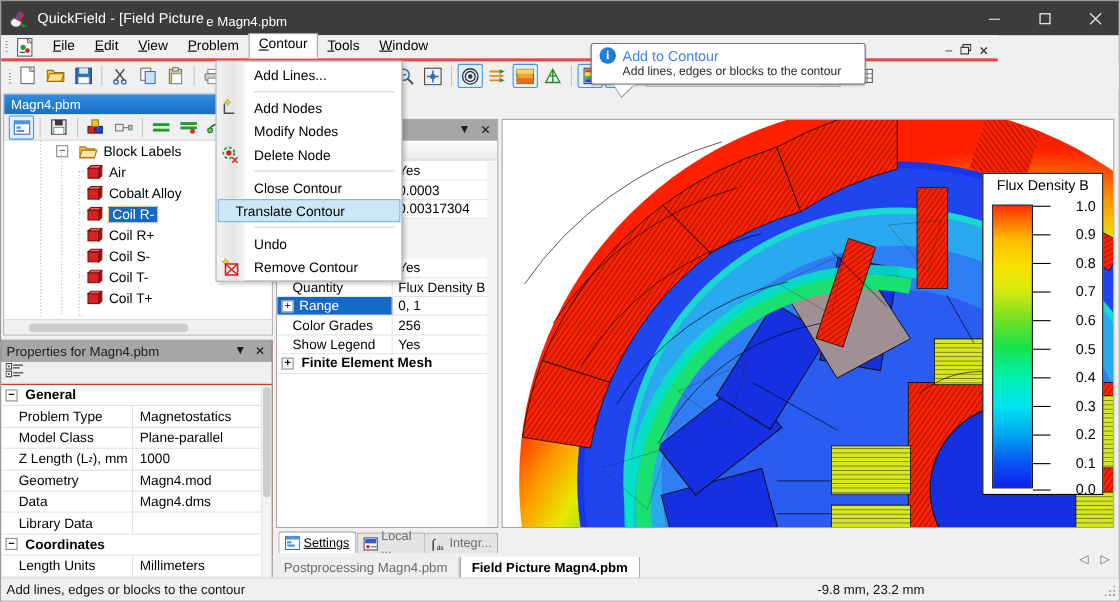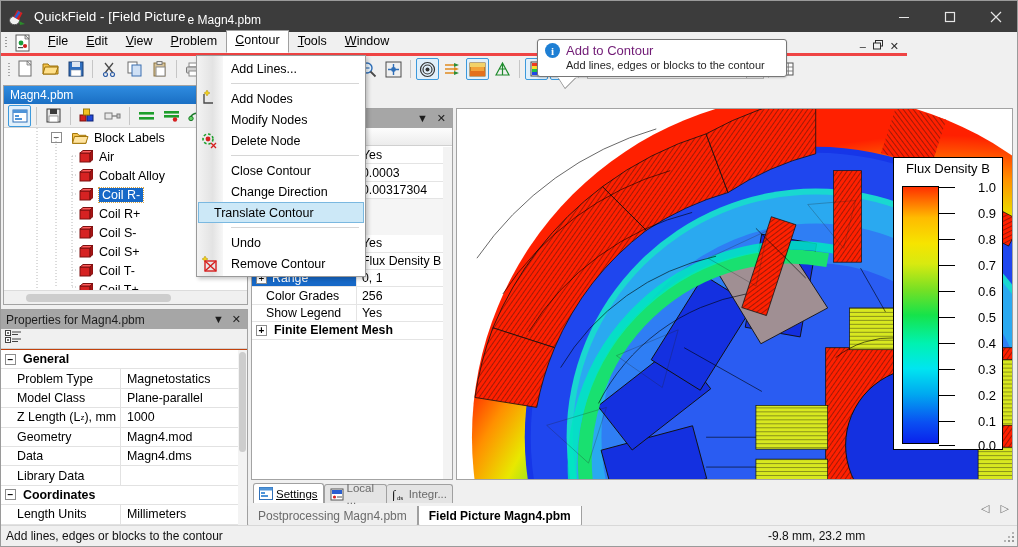--- a/index.html
+++ b/index.html
@@ -81,21 +81,21 @@
     position: absolute; left: 536px; top: 38px; width: 250px; height: 38px;
     background: #ffffff; border: 1px solid #767676; border-radius: 3px;
     z-index: 90; box-shadow: 0 1px 2px rgba(0,0,0,.18);
   }
   #tooltip .tt-head { display:flex; align-items:center; padding: 3px 0 0 7px; }
   #tooltip .tt-i {
     width: 15px; height: 15px; border-radius: 50%; background: #1e7fd4;
     color: #fff; font-size: 11px; font-weight: bold; font-family: "Liberation Serif", serif;
     display:flex;align-items:center;justify-content:center; margin-right:6px;
   }
-  #tooltip .tt-title { color: #701a75; font-size: 13px; }
+  #tooltip .tt-title { color: #3b82f6; font-size: 13px; }
   #tooltip .tt-body { color: #262626; font-size: 11px; padding-left: 28px; margin-top:1px;}
   #tooltip .tt-tail {
     position:absolute; left: 20px; top: 37px; width: 0; height: 0;
     border-left: 7px solid transparent; border-right: 11px solid transparent;
     border-top: 11px solid #ffffff; filter: drop-shadow(0 1px 0 #767676);
   }
 
   
   #treepanel {
     position: absolute; left: 2px; top: 84px; width: 245px; height: 220px;
@@ -203,21 +203,21 @@
     border:1px solid #a0a0a0;border-top:none;background:#efefef;color:#6b6b6b;
     border-radius:0 0 3px 3px;}
   .dtab.active{background:#ffffff;color:#000;font-weight:bold;}
   .dtab-arrows{margin-left:auto;display:flex;gap:11px;align-items:center;padding-right:10px;
      color:#6e6e6e;font-size:11px;position:relative;top:-4px;}
 
   
   #statusbar{position:absolute;left:0;bottom:0;width:1018px;height:21px;background:#f0f0f0;
     border-top:1px solid #d8d8d8;display:flex;align-items:center;font-size:12px;color:#111;}
   #statusbar .s1{padding-left:5px;}
-  #statusbar .s2{position:absolute;left:767px;}
+  #statusbar .s2{position:absolute;left:742px;}
   #statusbar .grip{position:absolute;right:3px;bottom:2px;width:12px;height:12px;
     background-image:
       radial-gradient(circle 1px at 9px 9px,#9a9a9a 99%,transparent),
       radial-gradient(circle 1px at 5px 9px,#9a9a9a 99%,transparent),
       radial-gradient(circle 1px at 9px 5px,#9a9a9a 99%,transparent),
       radial-gradient(circle 1px at 1px 9px,#b5b5b5 99%,transparent),
       radial-gradient(circle 1px at 9px 1px,#b5b5b5 99%,transparent),
       radial-gradient(circle 1px at 5px 5px,#b5b5b5 99%,transparent);}
 
   
@@ -547,28 +547,20 @@
             </svg></span>
         <span class="lbl">Coil R+</span>
       </div>
       <div class="tnode" style="padding-left:75px;">
         <span class="cube"><svg width="14" height="13" viewBox="0 0 14 13">
               <rect x="1" y="3" width="10" height="9" fill="#d62222" stroke="#7c1010"></rect>
               <path d="M1 3 L4 0.5 L14 0.5 L11 3 Z" fill="#ff5c5c" stroke="#7c1010"></path>
               <path d="M11 3 L14 0.5 L14 9.5 L11 12 Z" fill="#a81414" stroke="#7c1010"></path>
             </svg></span>
         <span class="lbl">Coil S-</span>
-      </div>
-      <div class="tnode" style="padding-left:75px;">
-        <span class="cube"><svg width="14" height="13" viewBox="0 0 14 13">
-              <rect x="1" y="3" width="10" height="9" fill="#d62222" stroke="#7c1010"></rect>
-              <path d="M1 3 L4 0.5 L14 0.5 L11 3 Z" fill="#ff5c5c" stroke="#7c1010"></path>
-              <path d="M11 3 L14 0.5 L14 9.5 L11 12 Z" fill="#a81414" stroke="#7c1010"></path>
-            </svg></span>
-        <span class="lbl">Coil S+</span>
       </div>
       <div class="tnode" style="padding-left:75px;">
         <span class="cube"><svg width="14" height="13" viewBox="0 0 14 13">
               <rect x="1" y="3" width="10" height="9" fill="#d62222" stroke="#7c1010"></rect>
               <path d="M1 3 L4 0.5 L14 0.5 L11 3 Z" fill="#ff5c5c" stroke="#7c1010"></path>
               <path d="M11 3 L14 0.5 L14 9.5 L11 12 Z" fill="#a81414" stroke="#7c1010"></path>
             </svg></span>
         <span class="lbl">Coil T-</span>
       </div>
       <div class="tnode" style="padding-left:75px;">
@@ -937,23 +929,20 @@
           <circle cx="7" cy="7" r="2.4" fill="#d61f1f"></circle>
           <path d="M10 11 L15 16 M15 11 L10 16" stroke="#d61f1f" stroke-width="1.3"></path>
         </svg>
       </span>
       <span>Delete Node</span>
     </div>
     <div class="msep"></div>
     <div class="mi">
       <span>Close Contour</span>
     </div>
-    <div class="mi">
-      <span>Change Direction</span>
-    </div>
     <div class="mi sel">
       <span>Translate Contour</span>
     </div>
     <div class="msep"></div>
     <div class="mi">
       <span>Undo</span>
     </div>
     <div class="mi">
       <span class="gic">
         <svg width="18" height="17" viewBox="0 0 18 17">

